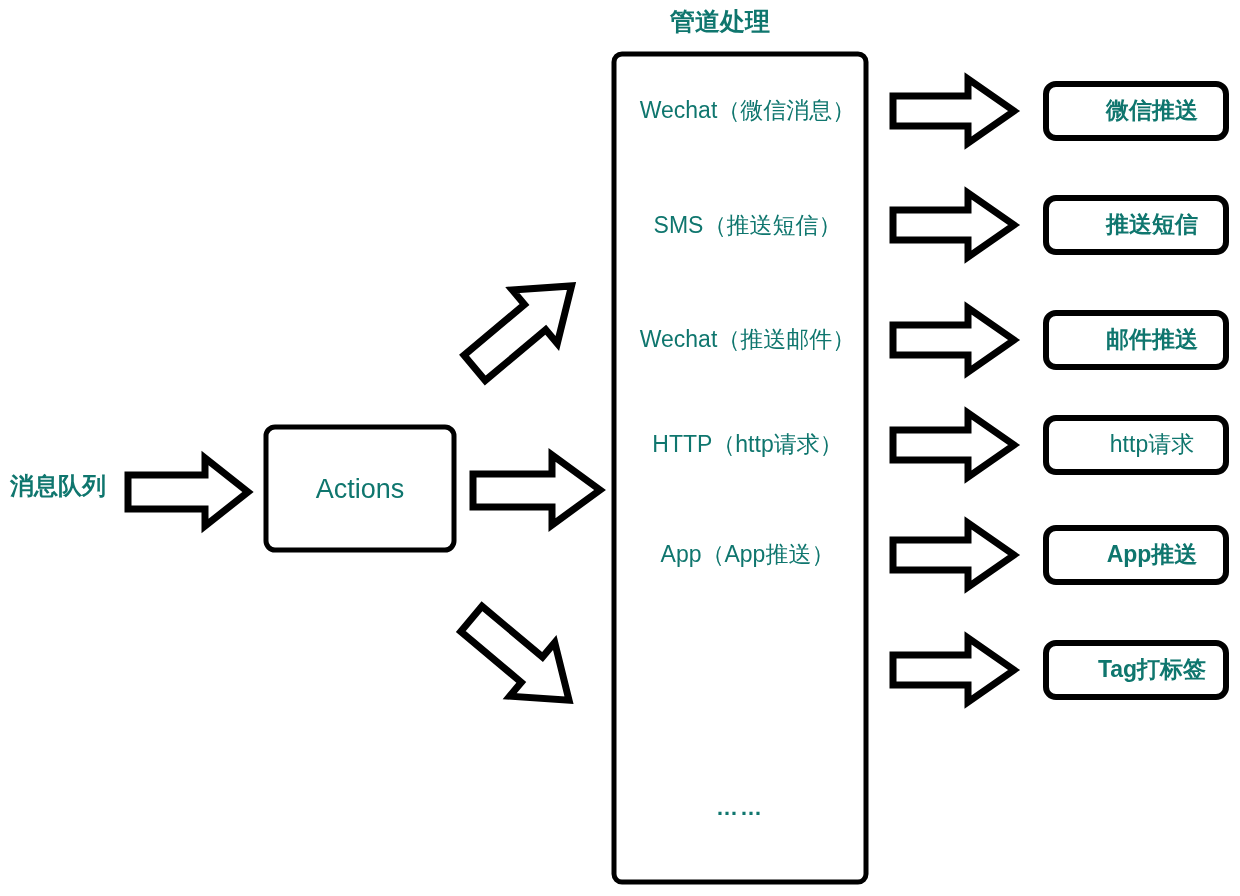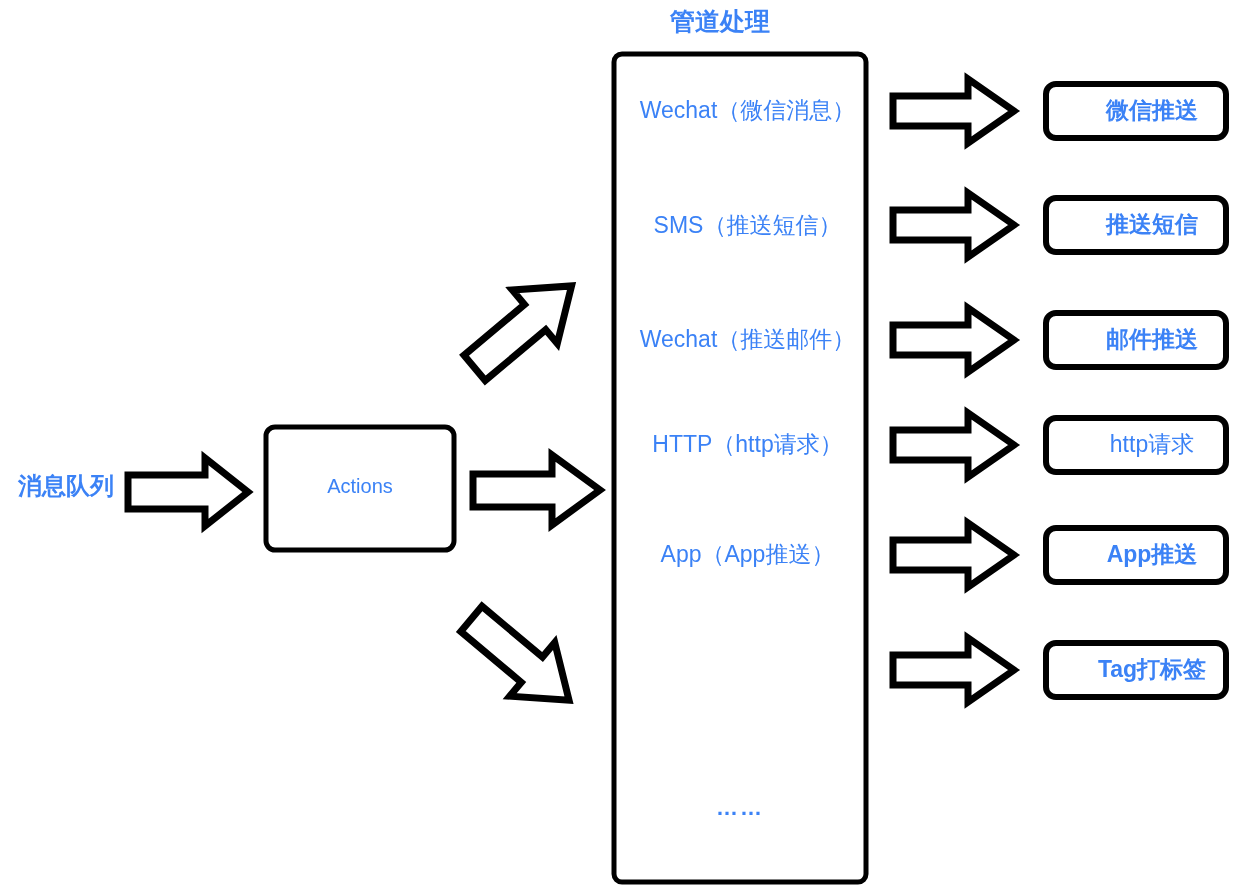--- a/index.html
+++ b/index.html
@@ -19,21 +19,21 @@
   }
   .svg-layer {
     position: absolute;
     left: 0;
     top: 0;
     width: 1240px;
     height: 896px;
   }
   .txt {
     position: absolute;
-    color: #3b82f6;
+    color: #0f766e;
     white-space: nowrap;
     line-height: 1;
   }
 
   
   #pipeline-title {
     left: 0;
     top: 9px;
     width: 1240px;
     text-align: center;
@@ -45,30 +45,29 @@
     position: relative;
     left: 100px;
   }
 
   
   #mq-label {
     left: 10px;
     top: 474px;
     font-size: 24px;
     font-weight: 700;
-    margin-left: 8px;
   }
 
   
   #actions-label {
     left: 265px;
     top: 476px;
     width: 190px;
     text-align: center;
-    font-size: 20px;
+    font-size: 27px;
     font-weight: 500;
   }
 
   
   .pipe-row {
     left: 612px;
     width: 271px;
     text-align: center;
     font-size: 23px;
     font-weight: 500;

